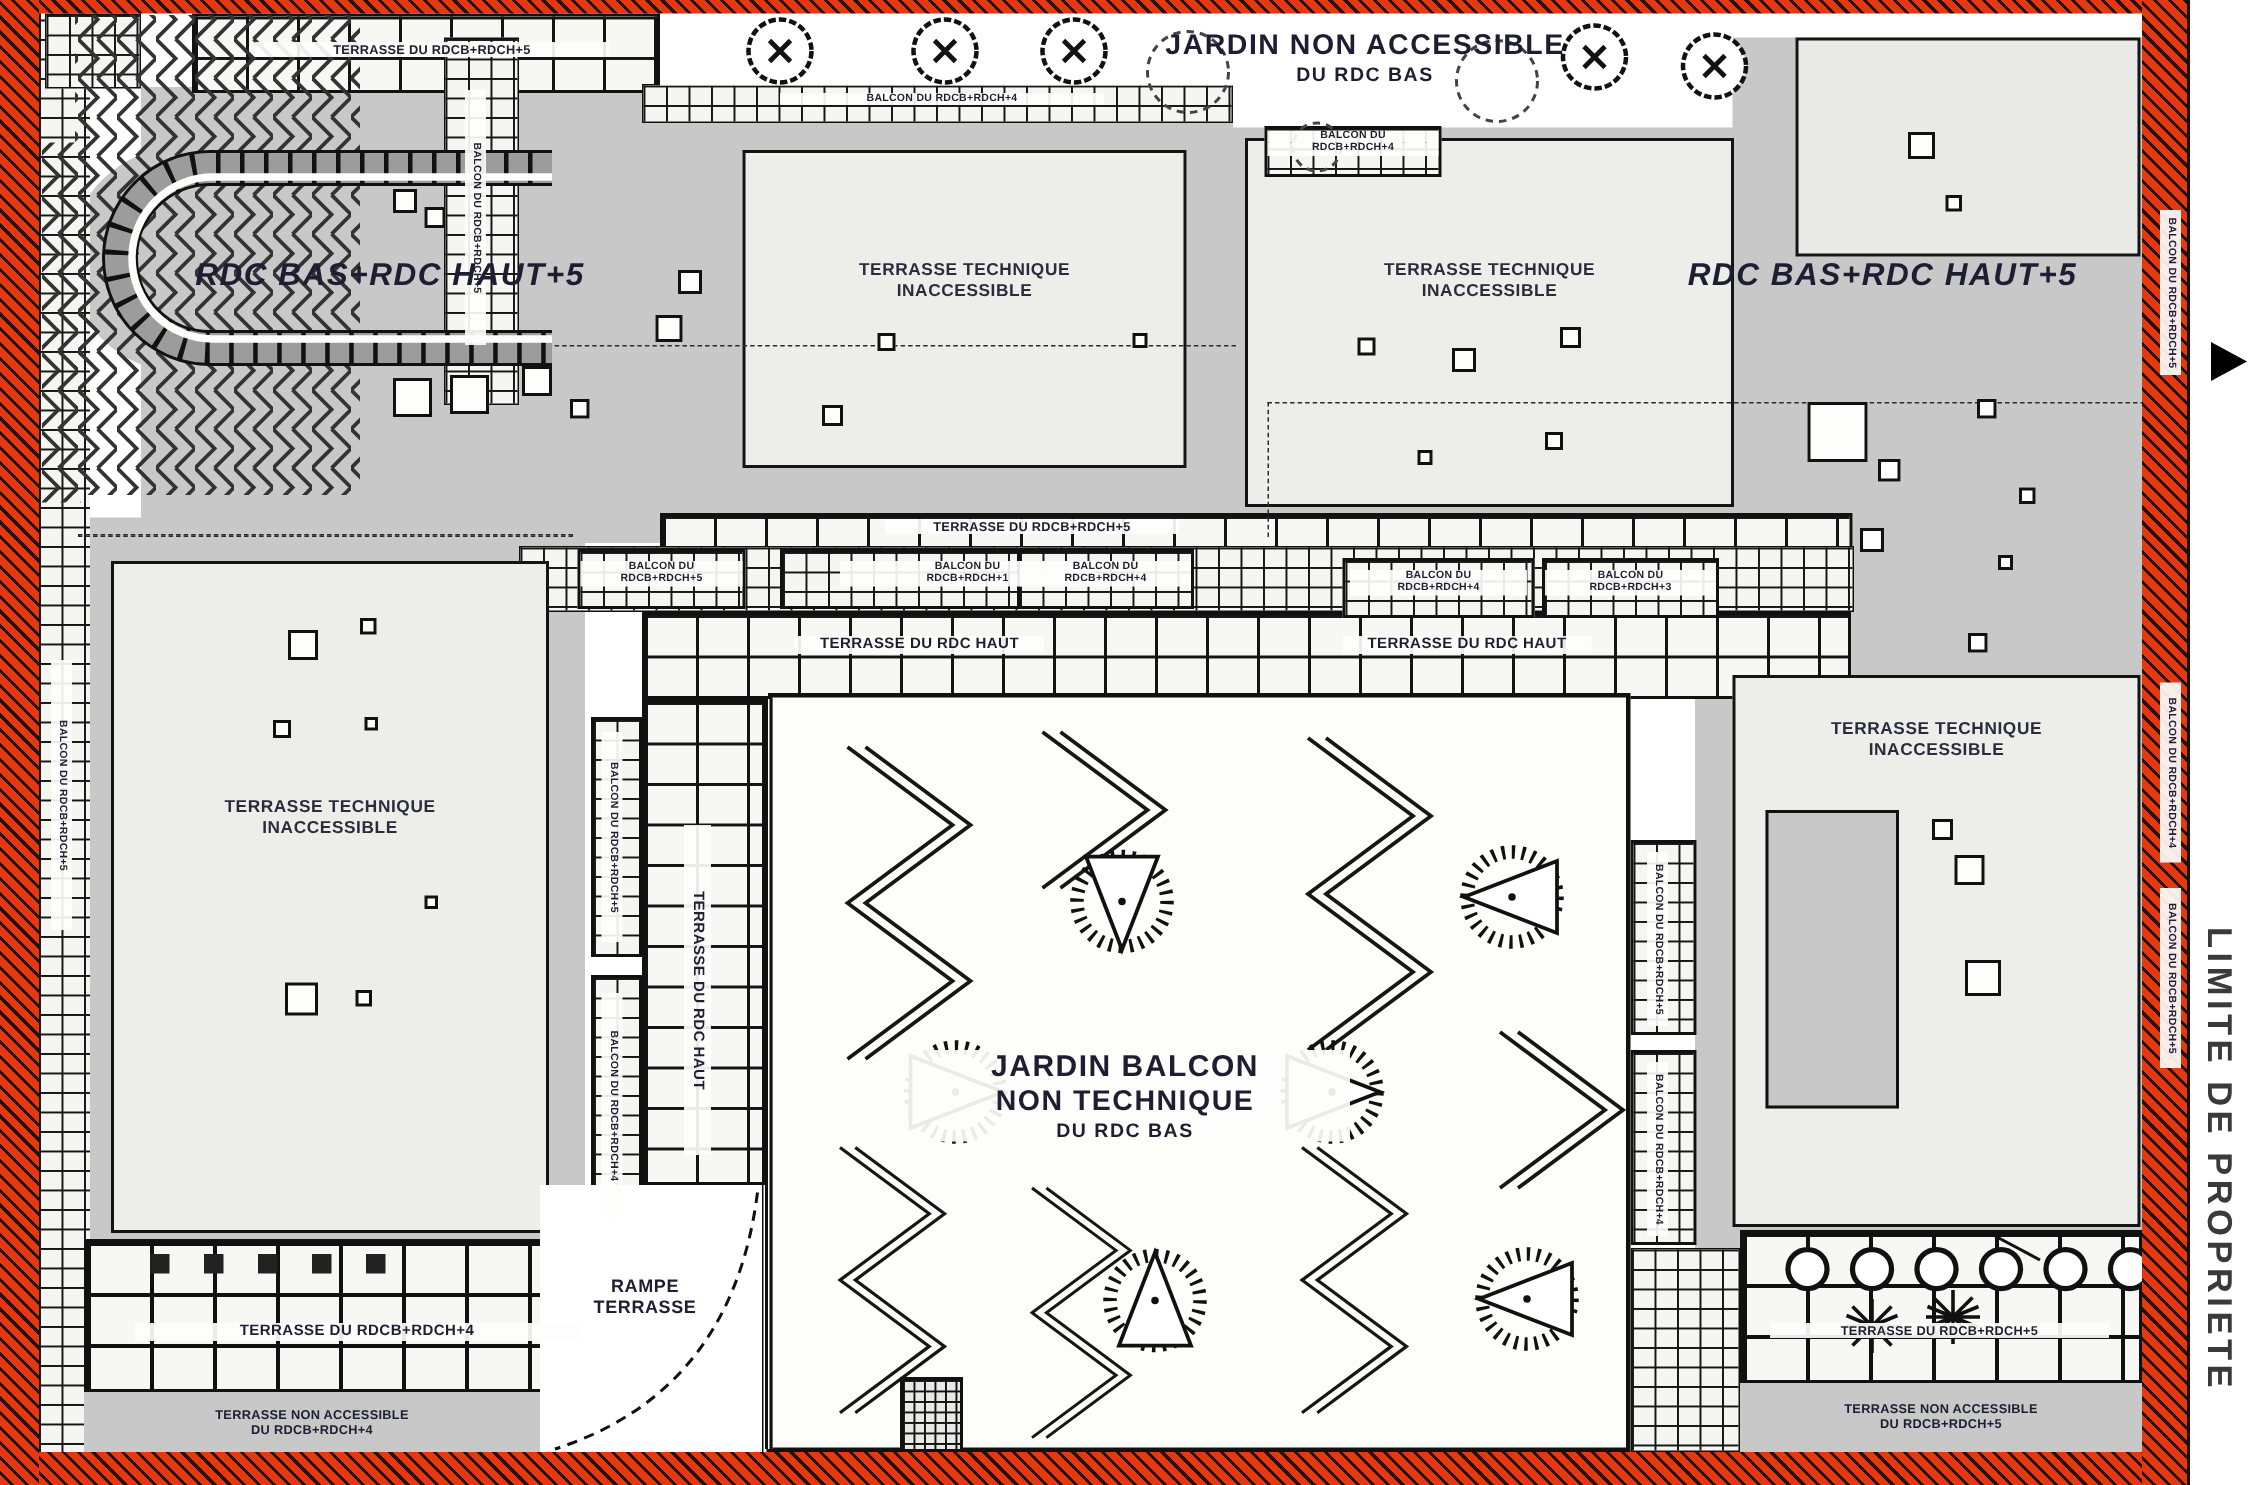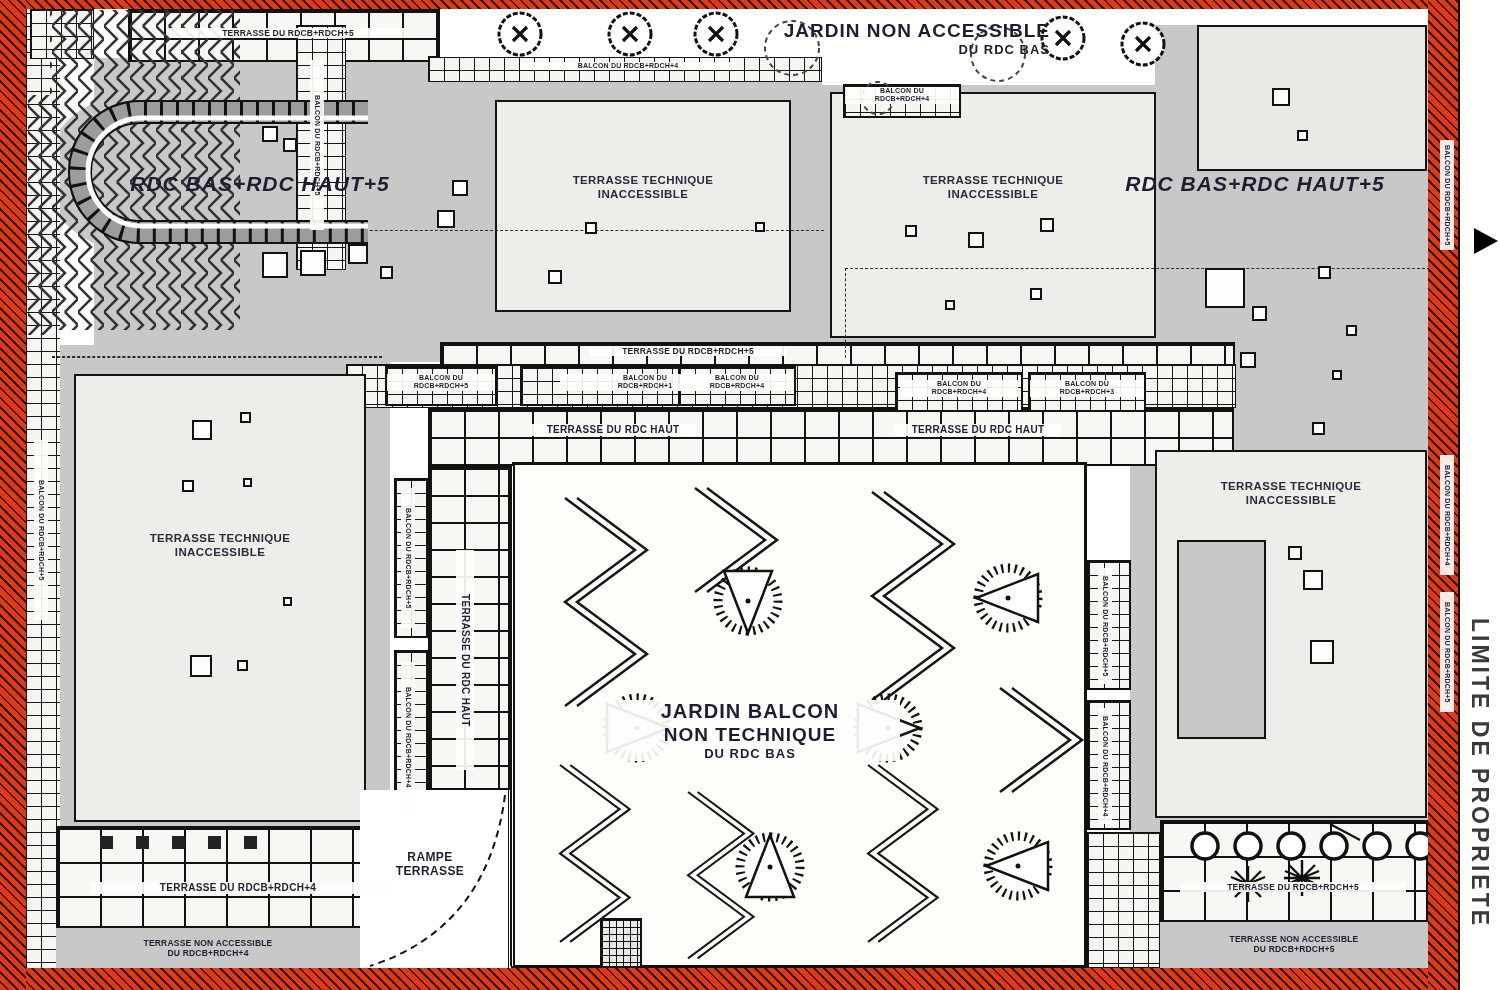--- a/index.html
+++ b/index.html
@@ -162,21 +162,21 @@
     <span>TERRASSE TECHNIQUE</span>
     <span>INACCESSIBLE</span>
   </div>
   <div class="gray" style="left:1177px;top:540px;width:85px;height:195px;border:2px solid #111;z-index:3;"></div>
   <div class="whitebox" style="left:1197px;top:25px;width:230px;height:146px;border-width:2px;z-index:2;background:#e9e9e5;"></div>
 
   <div class="lbl lg" style="left:90px;top:172px;width:340px;">RDC BAS+RDC HAUT+5</div>
   <div class="lbl lg" style="left:1090px;top:172px;width:330px;">RDC BAS+RDC HAUT+5</div>
 
   <div style="position:absolute;left:440px;top:9px;width:715px;height:48px;background:#fff;z-index:2;"></div>
-  <div class="lbl" style="left:770px;top:20px;width:280px;font-size:19px;letter-spacing:1px;text-align:right;">
+  <div class="lbl" style="left:770px;top:20px;width:280px;font-size:19px;letter-spacing:1px;">
     <span>JARDIN NON ACCESSIBLE</span>
     <span style="font-size:13px;">DU RDC BAS</span>
   </div>
 
   <div style="position:absolute;left:512px;top:462px;width:575px;height:506px;background:#fdfdfa;border:3px solid #111;box-sizing:border-box;z-index:2;"></div>
   <div class="lbl" style="left:600px;top:700px;width:300px;font-size:20px;letter-spacing:1px;z-index:10;">
     <span class="chip">JARDIN BALCON</span>
     <span class="chip" style="font-size:19px;">NON TECHNIQUE</span>
     <span class="chip" style="font-size:13px;">DU RDC BAS</span>
   </div>

